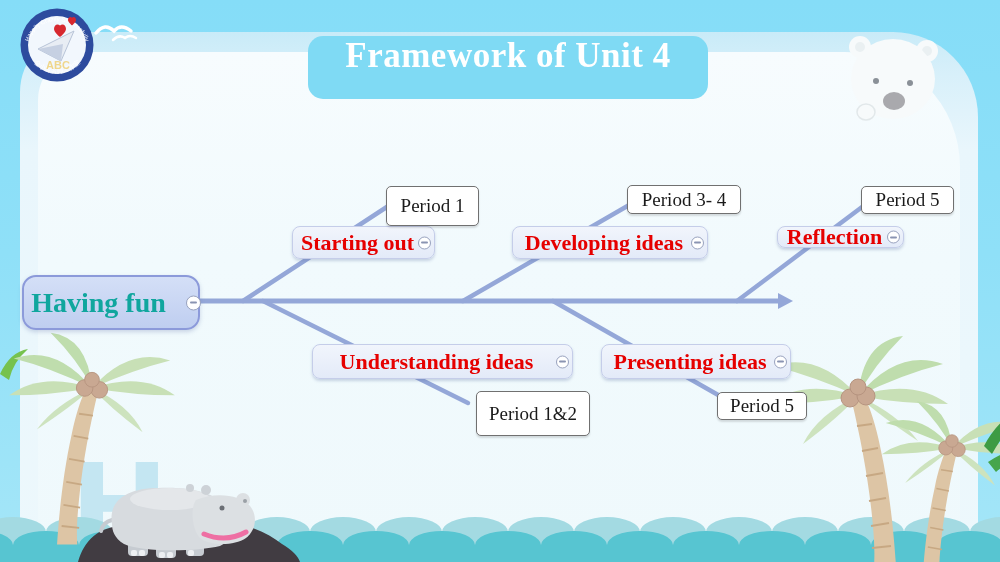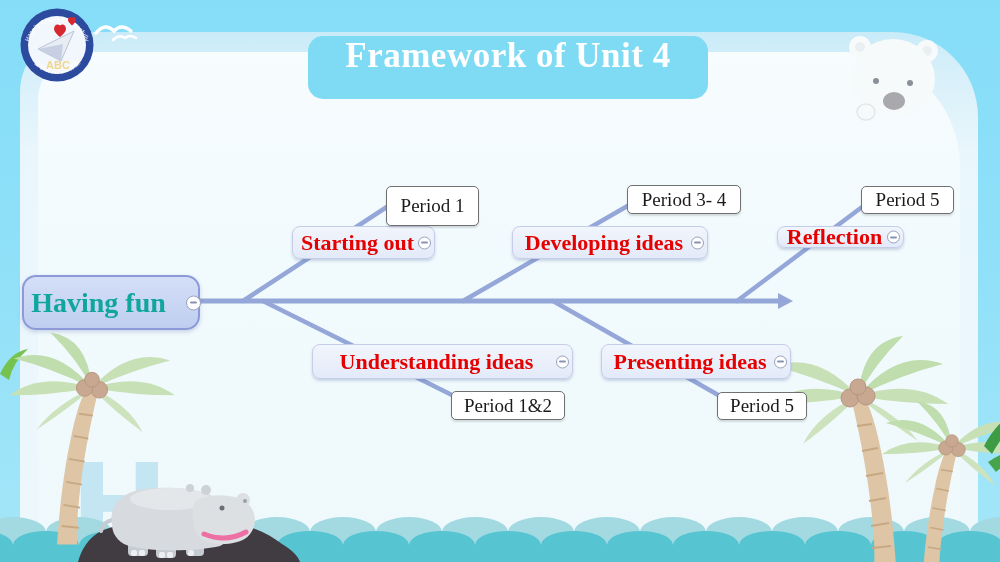--- a/index.html
+++ b/index.html
@@ -54,21 +54,21 @@
   .b3{left:312px;top:344px;width:261px;height:35px;}
   .b4{left:601px;top:344px;width:190px;height:35px;}
   .period-box{
     background:#ffffff;border:1.5px solid #707070;border-radius:5px;
     color:#1a1a1a;font-size:19px;font-weight:normal;
     box-shadow:0 2px 2px rgba(0,0,0,.13);
   }
   .p0{left:386px;top:186px;width:93px;height:40px;}
   .p1{left:627px;top:185px;width:114px;height:29px;}
   .p2{left:861px;top:186px;width:93px;height:28px;}
-  .p3{left:451px;top:391px;width:114px;height:29px;}
+  .p3{left:476px;top:391px;width:114px;height:45px;}
   .p4{left:717px;top:392px;width:90px;height:28px;}
   
   .collapse{
     position:absolute;right:3px;top:50%;transform:translateY(-50%);
     width:13px;height:13px;border-radius:50%;
     background:#ffffff;border:1px solid #98A2BE;
     display:flex;align-items:center;justify-content:center;
     box-sizing:border-box;
   }
   .collapse::after{content:"";width:7px;height:2px;background:#8A94B2;border-radius:1px;}

